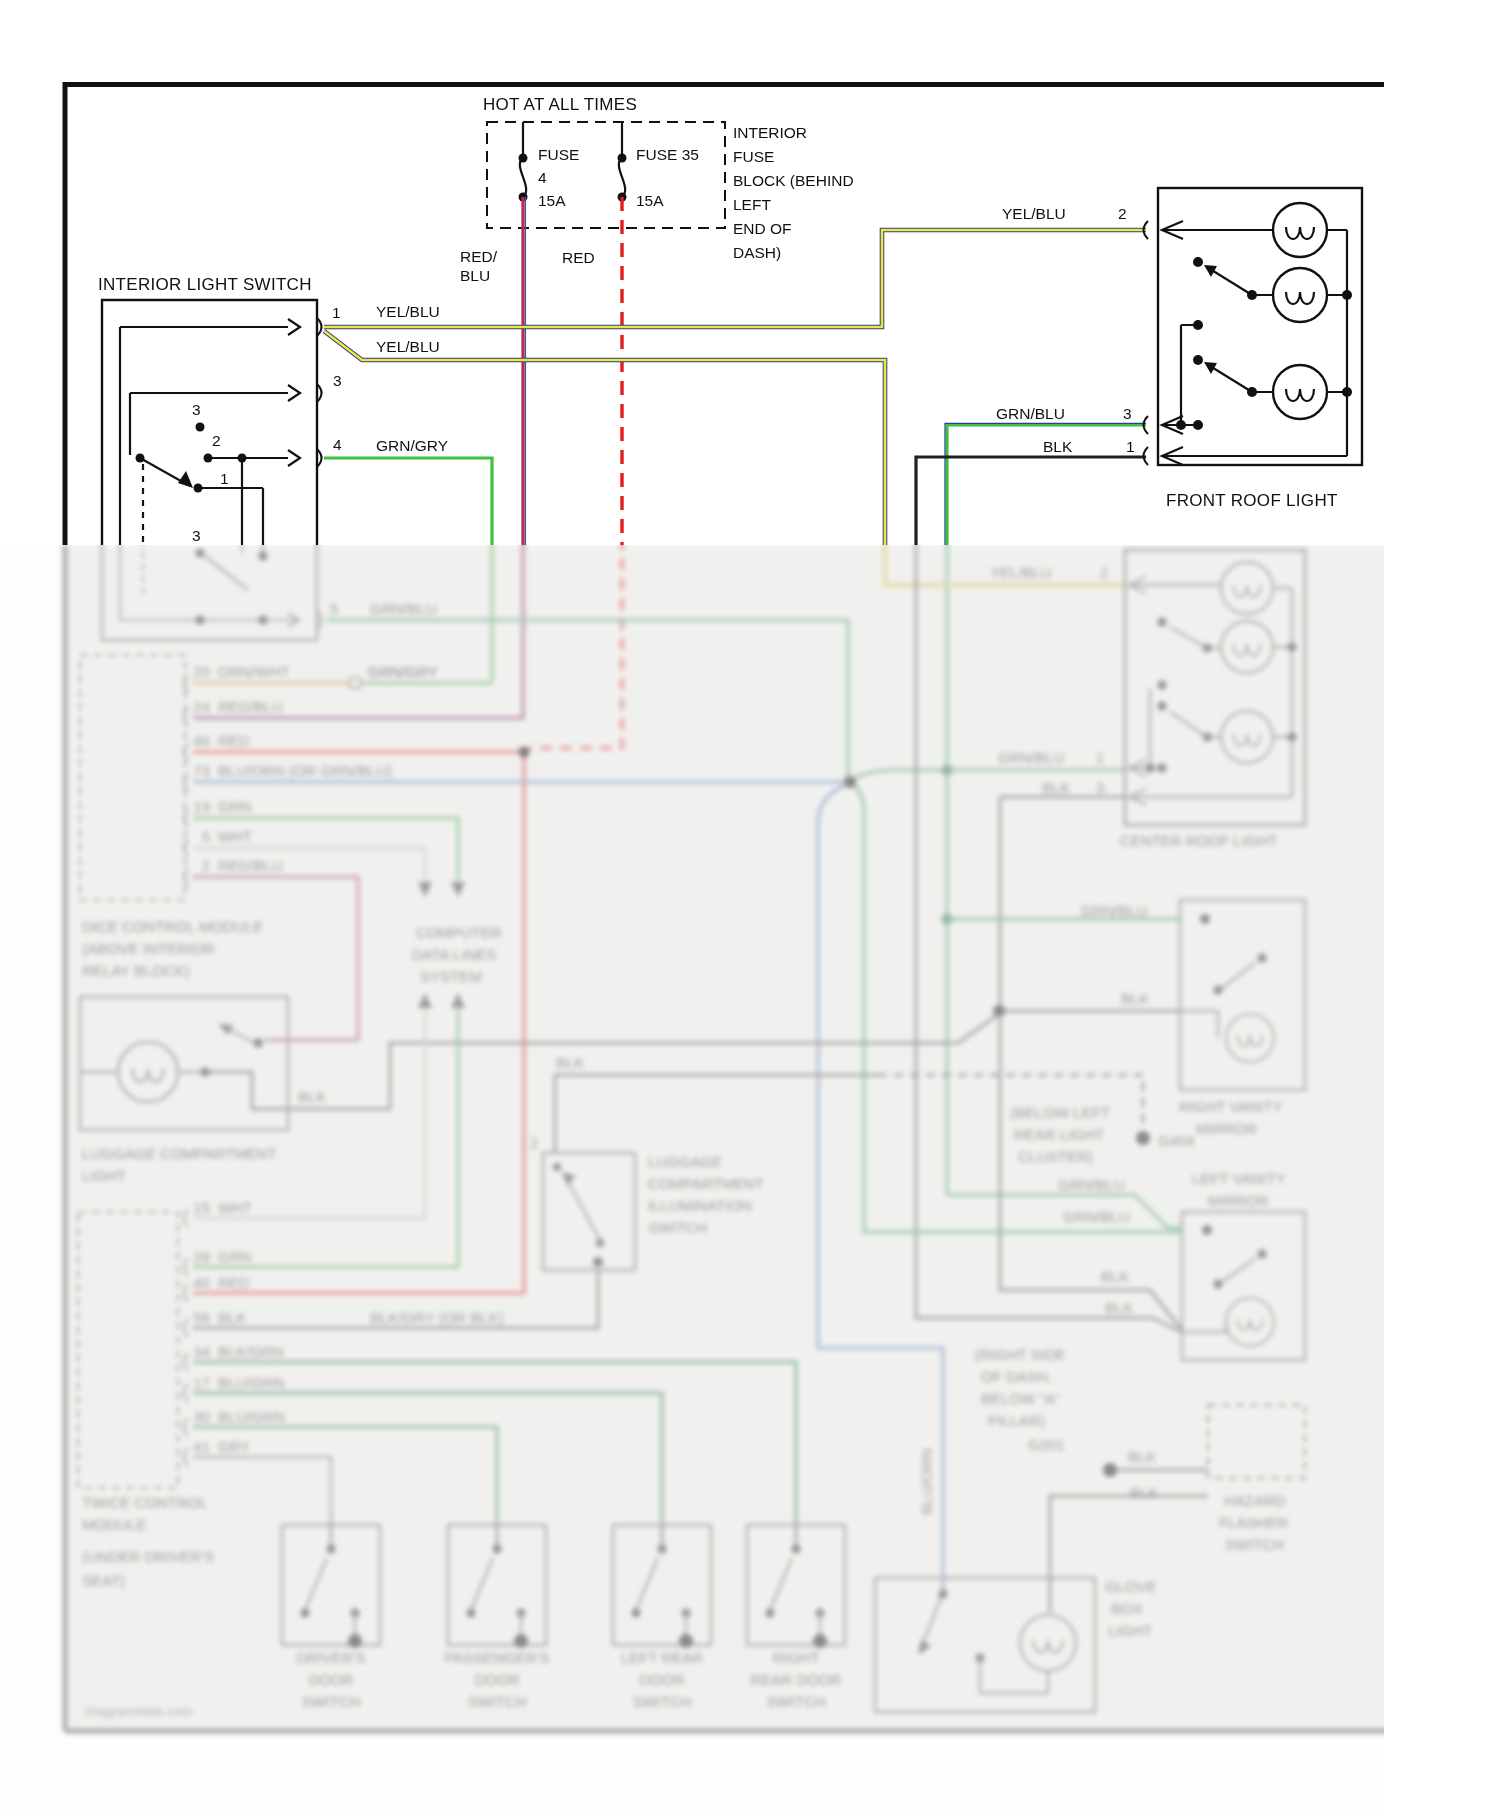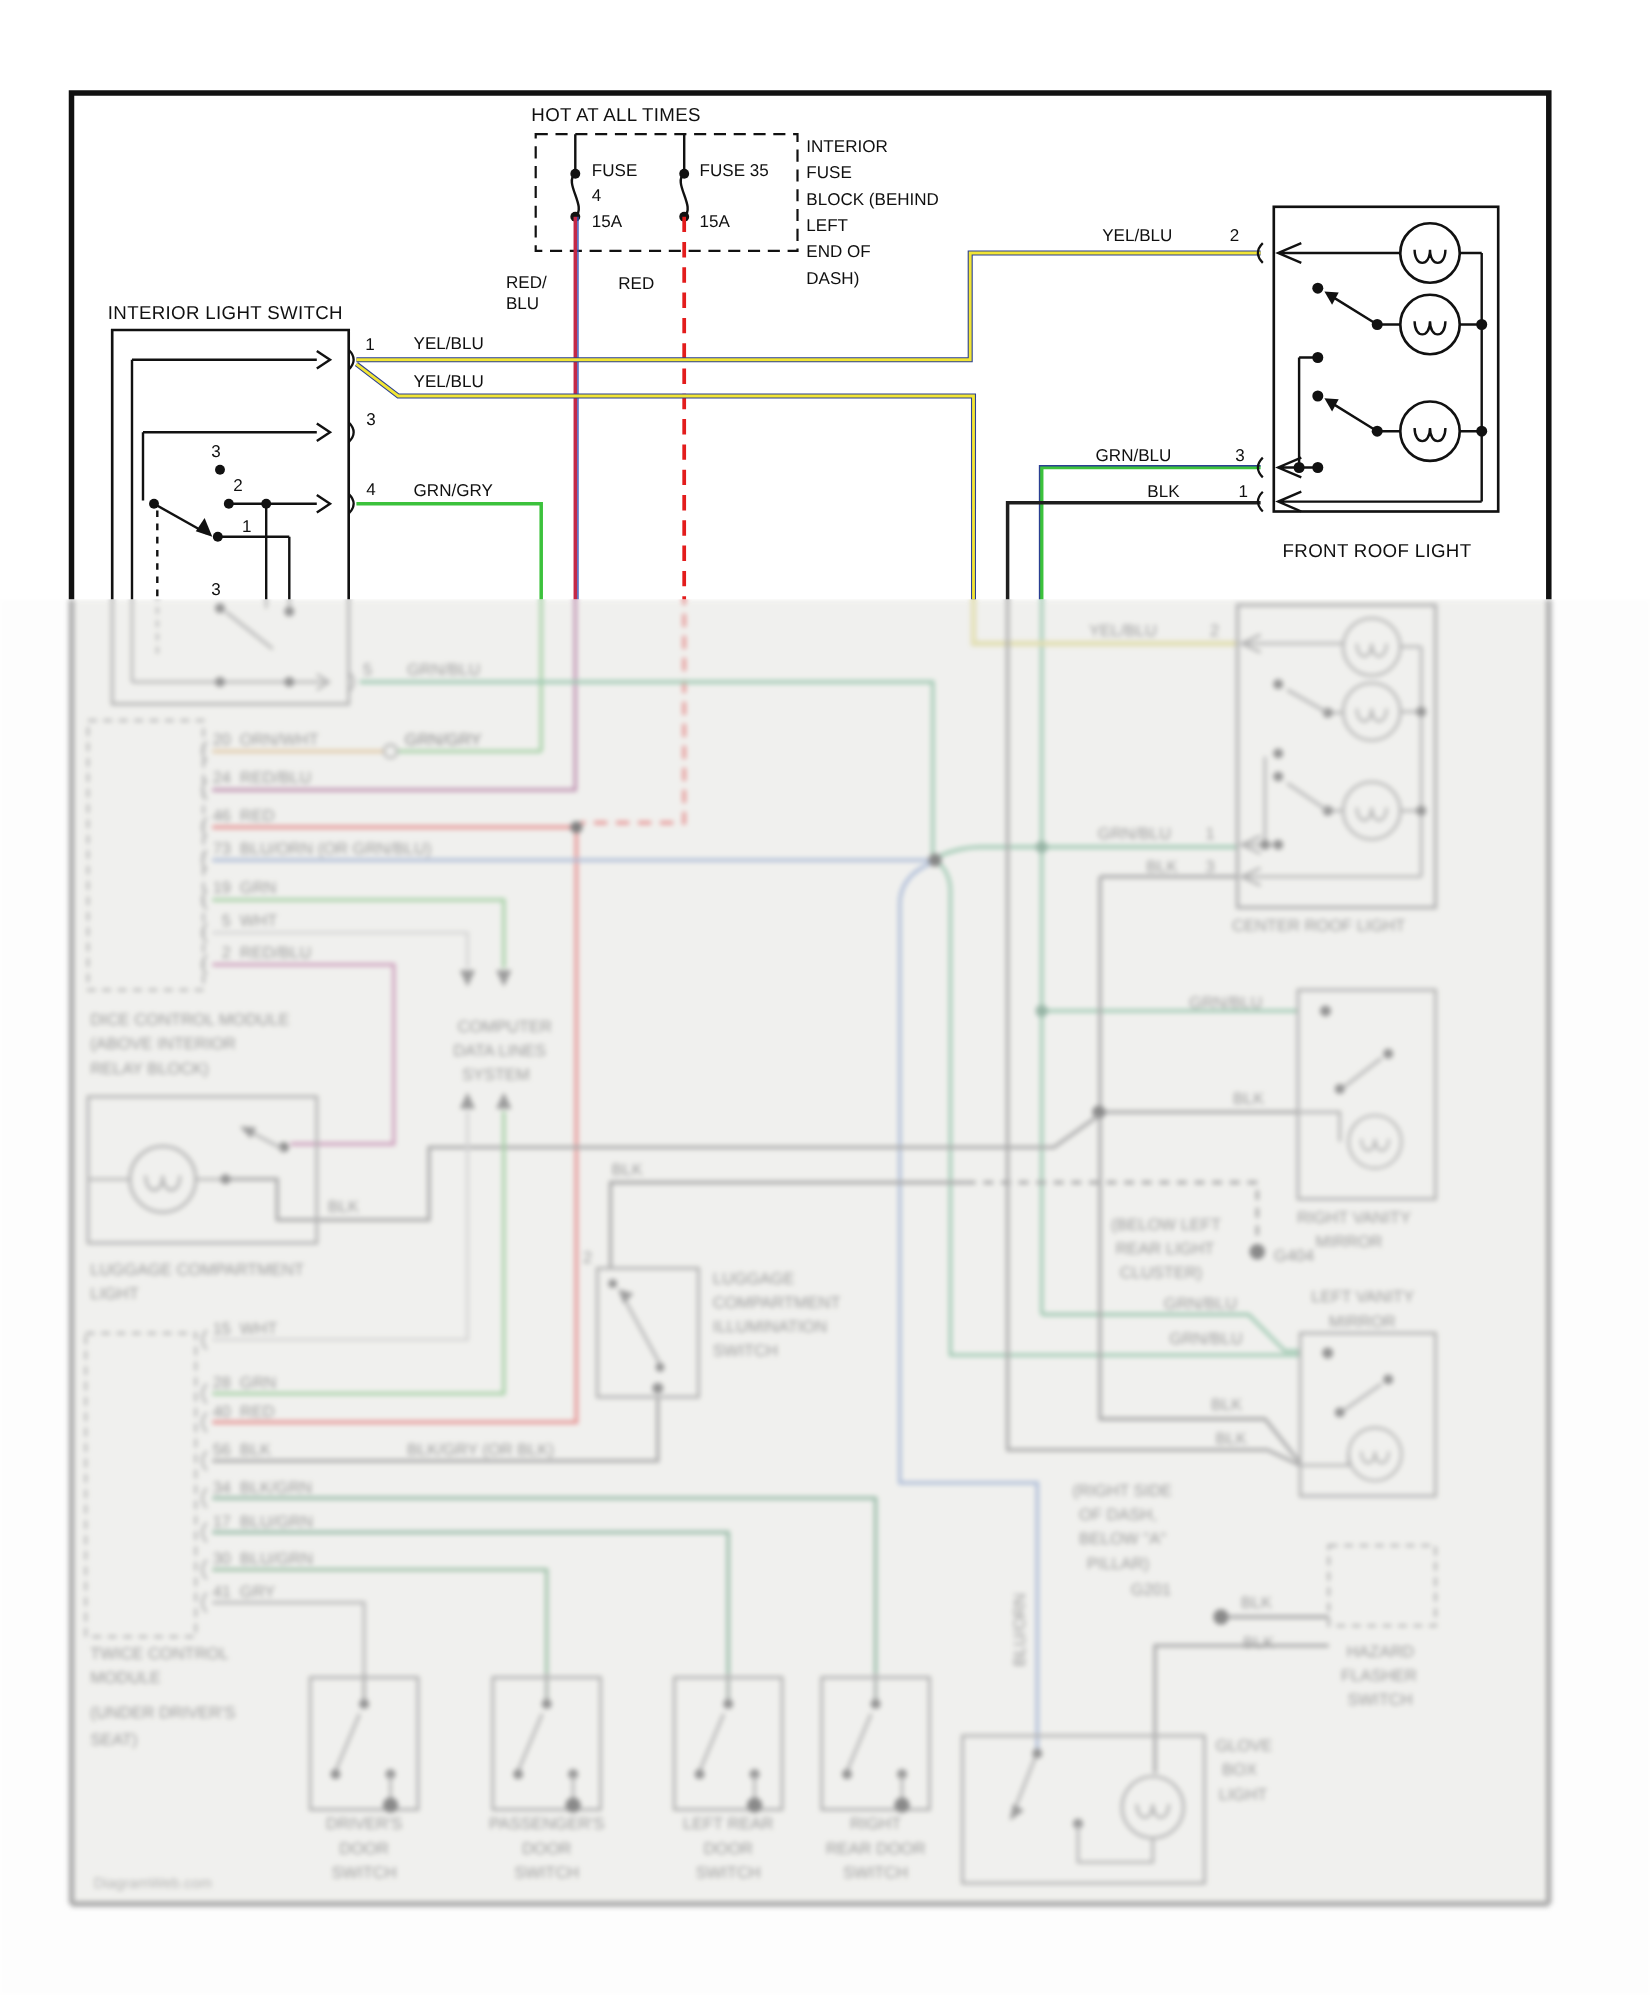--- a/index.html
+++ b/index.html
@@ -1,16 +1,16 @@
 <!DOCTYPE html>
 <html><head>
 <meta charset="utf-8">
 <style>
   html,body{margin:0;padding:0;background:#fff;}
-  .stage{position:relative;width:1500px;height:1814px;background:#fff;overflow:hidden;}
+  .stage{position:relative;width:1384px;height:1814px;background:#fff;overflow:hidden;}
   .stage svg{position:absolute;left:0;top:0;}
   .layer-blur{filter:blur(2.4px) saturate(.92) contrast(.86) brightness(1.04);}
   .layer-sharp{clip-path:inset(0 0 1269px 0);}
   text{font-family:"Liberation Sans",sans-serif;fill:#101010;}
   .t17{font-size:17px;letter-spacing:.3px;}
   .t15{font-size:15.5px;}
   .bt{fill:#7a7a7a;font-size:15px;}
   .wm{fill:#9b9b9b;font-size:13.5px;}
   .k{stroke:#111;fill:none;}
   .bk{stroke:#9a9a9a;fill:none;}

